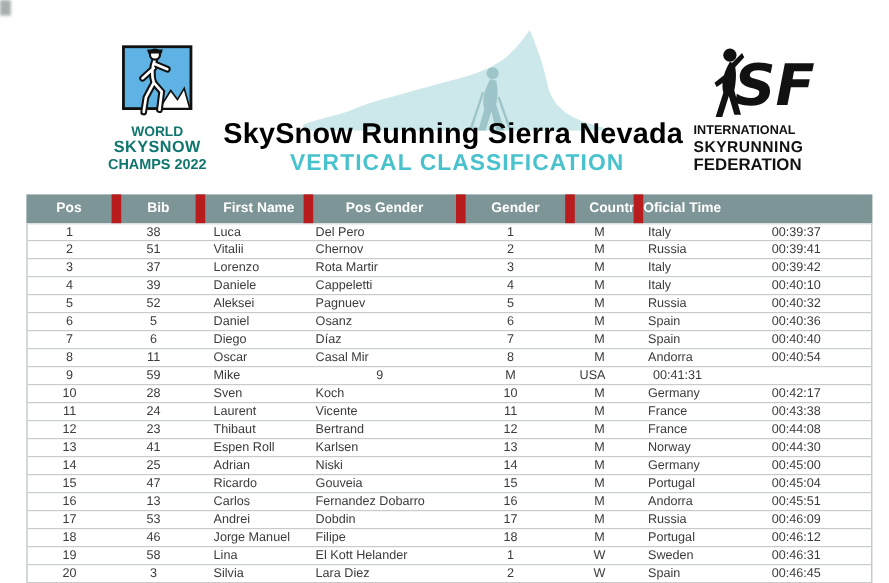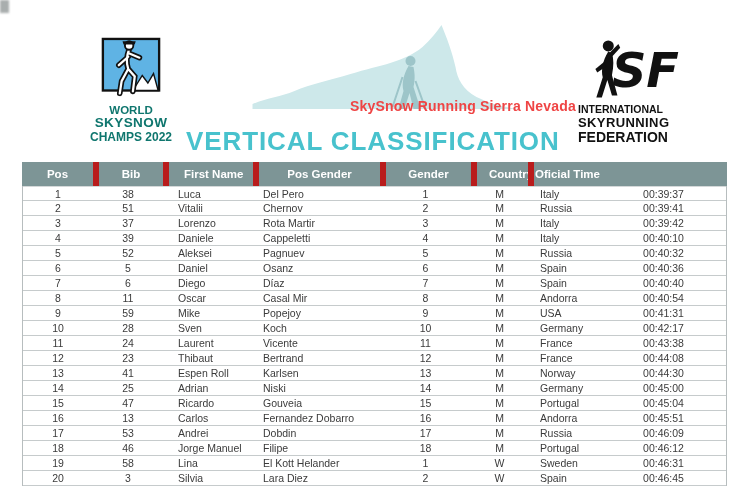--- a/index.html
+++ b/index.html
@@ -17,31 +17,31 @@
   .ll-line2{font-size:13.5px;font-weight:bold;letter-spacing:.4px;line-height:1.08;}
   .ll-line3{font-size:12px;font-weight:bold;line-height:1.1;}
 
   .right-logo{position:absolute;left:578px;top:34px;width:112px;text-align:left;color:#111;}
   .right-logo svg{display:block;margin:0 auto;}
   .rl-line1{font-size:10.5px;font-weight:bold;line-height:1.12;margin-top:2px;}
   .rl-line2{font-size:13px;font-weight:bold;letter-spacing:.4px;line-height:1.1;}
   .rl-line3{font-size:14px;font-weight:bold;line-height:1.12;}
 
   .center-art{position:absolute;left:252px;top:25px;}
-  .event-title{position:absolute;left:186px;top:98px;width:390px;text-align:right;
-      font-size:14px;font-weight:bold;letter-spacing:.2px;color:#ef4444;}
-  .classification-title{position:absolute;left:186px;top:126px;width:390px;
-      font-size:26px;font-weight:bold;letter-spacing:.9px;color:var(--subtitle-teal,#48C2CD);}
+  .event-title{position:absolute;left:186px;top:98px;width:390px;text-align:left;
+      font-size:24px;font-weight:bold;letter-spacing:.2px;color:#000000;}
+  .classification-title{position:absolute;left:186px;top:126px;width:390px;text-align:center;
+      font-size:19px;font-weight:bold;letter-spacing:.9px;color:var(--subtitle-teal,#48C2CD);}
 
   
   .results-table{position:absolute;left:22px;top:162px;width:705px;}
   .thead{display:grid;grid-template-columns:71px 70px 90px 127px 91px 57px 73px 126px;
       height:24px;background:var(--table-header-bg,#7D9596);color:#fff;
       font-weight:bold;font-size:11.5px;}
-  .th{display:flex;align-items:center;border-left:6px solid #b91c1c;box-sizing:border-box;}
+  .th{display:flex;align-items:center;border-left:8px solid #b91c1c;box-sizing:border-box;}
   .th:first-child{border-left:none;}
   .tbody{width:703px;border-left:1px solid #b7bdbe;border-right:1px solid #b7bdbe;background:#fff;}
   .tr{display:grid;grid-template-columns:70px 70px 90px 127px 91px 57px 73px 125px;
       height:15px;box-sizing:border-box;border-bottom:1px solid var(--row-border,#C6CBCC);
       font-size:10.5px;color:#3b3b3b;}
   .tr:first-child{border-top:1px solid #d4d8d9;}
   .td{display:flex;align-items:center;overflow:hidden;white-space:nowrap;}
   .c1,.c2,.c5,.c6,.c8{justify-content:center;}
   .c3{padding-left:15px;} .c4{padding-left:10px;} .c7{padding-left:12px;}
 </style>
@@ -184,21 +184,20 @@
           <div class="td c4">Casal Mir</div>
           <div class="td c5">8</div>
           <div class="td c6">M</div>
           <div class="td c7">Andorra</div>
           <div class="td c8">00:40:54</div>
         </div>
         <div class="tr">
           <div class="td c1">9</div>
           <div class="td c2">59</div>
           <div class="td c3">Mike</div>
-          <div class="td c4">Popejoy</div>
           <div class="td c5">9</div>
           <div class="td c6">M</div>
           <div class="td c7">USA</div>
           <div class="td c8">00:41:31</div>
         </div>
         <div class="tr">
           <div class="td c1">10</div>
           <div class="td c2">28</div>
           <div class="td c3">Sven</div>
           <div class="td c4">Koch</div>

